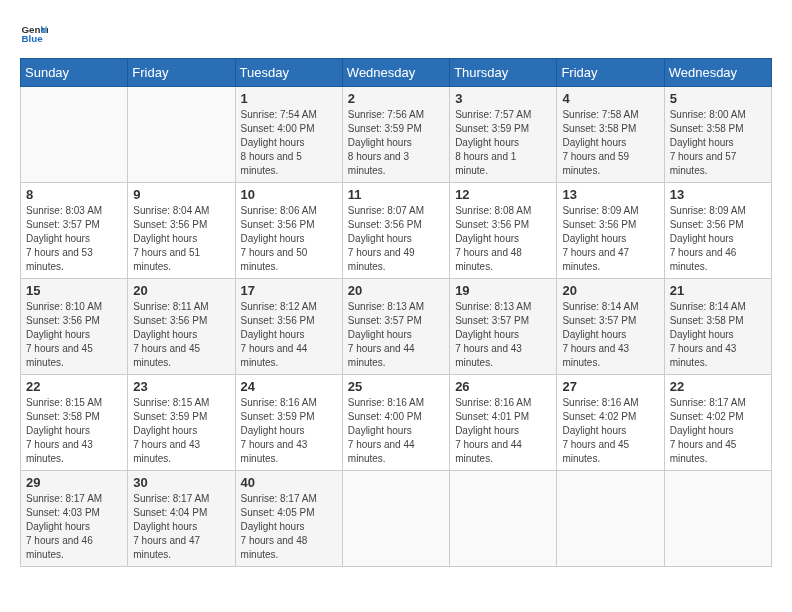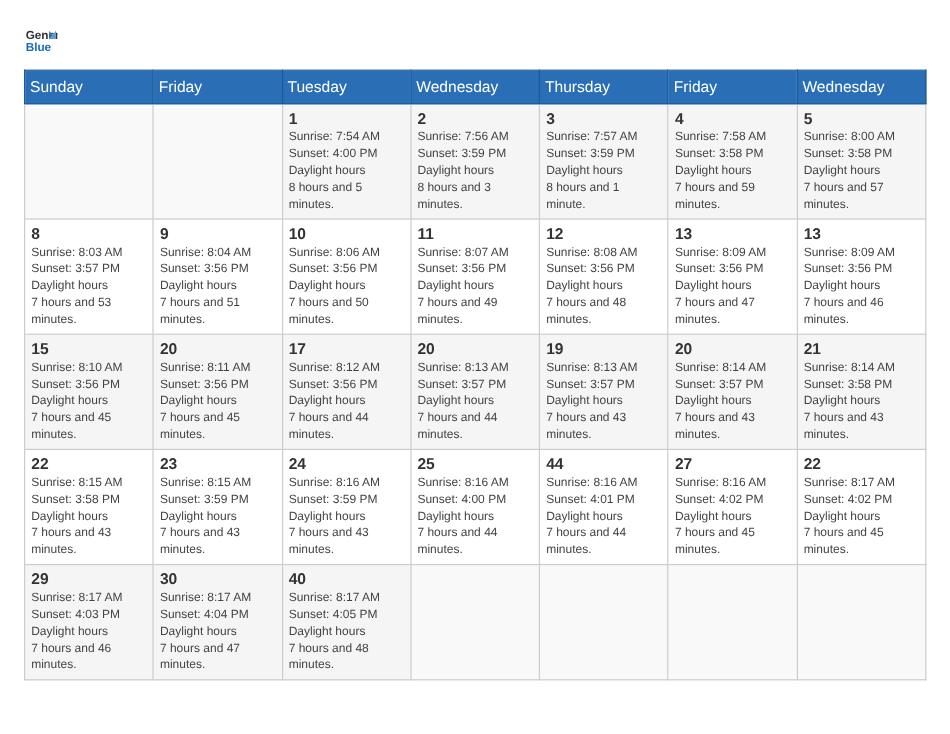--- a/index.html
+++ b/index.html
@@ -215,21 +215,21 @@
         </td>
         <td>
           <span class="day-number">24</span>
           <div class="day-info">Sunrise: 8:16 AM<br>Sunset: 3:59 PM<br>Daylight hours<br>7 hours and 43 minutes.</div>
         </td>
         <td>
           <span class="day-number">25</span>
           <div class="day-info">Sunrise: 8:16 AM<br>Sunset: 4:00 PM<br>Daylight hours<br>7 hours and 44 minutes.</div>
         </td>
         <td>
-          <span class="day-number">44</span>
+          <span class="day-number">26</span>
           <div class="day-info">Sunrise: 8:16 AM<br>Sunset: 4:01 PM<br>Daylight hours<br>7 hours and 44 minutes.</div>
         </td>
         <td>
           <span class="day-number">27</span>
           <div class="day-info">Sunrise: 8:16 AM<br>Sunset: 4:02 PM<br>Daylight hours<br>7 hours and 45 minutes.</div>
         </td>
         <td>
           <span class="day-number">22</span>
           <div class="day-info">Sunrise: 8:17 AM<br>Sunset: 4:02 PM<br>Daylight hours<br>7 hours and 45 minutes.</div>
         </td>

